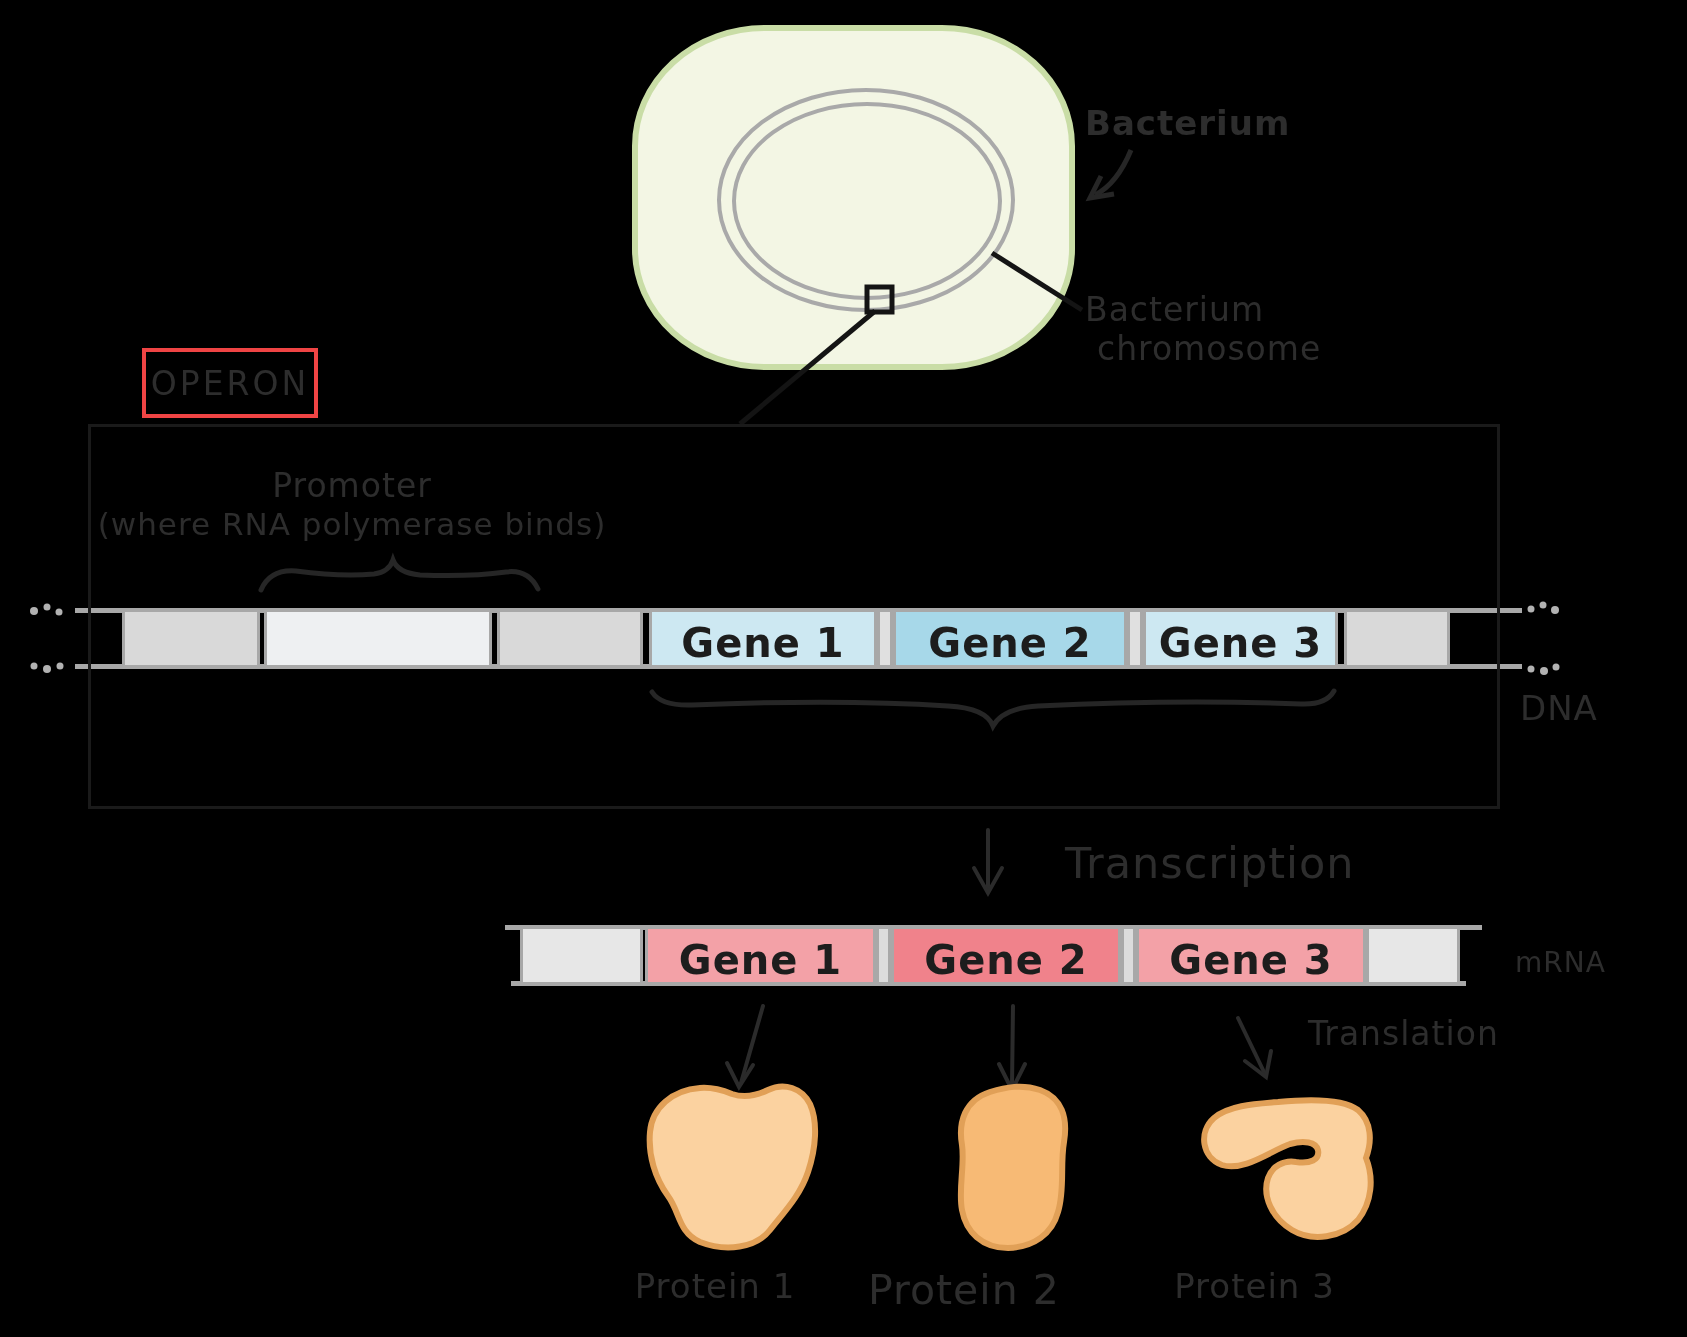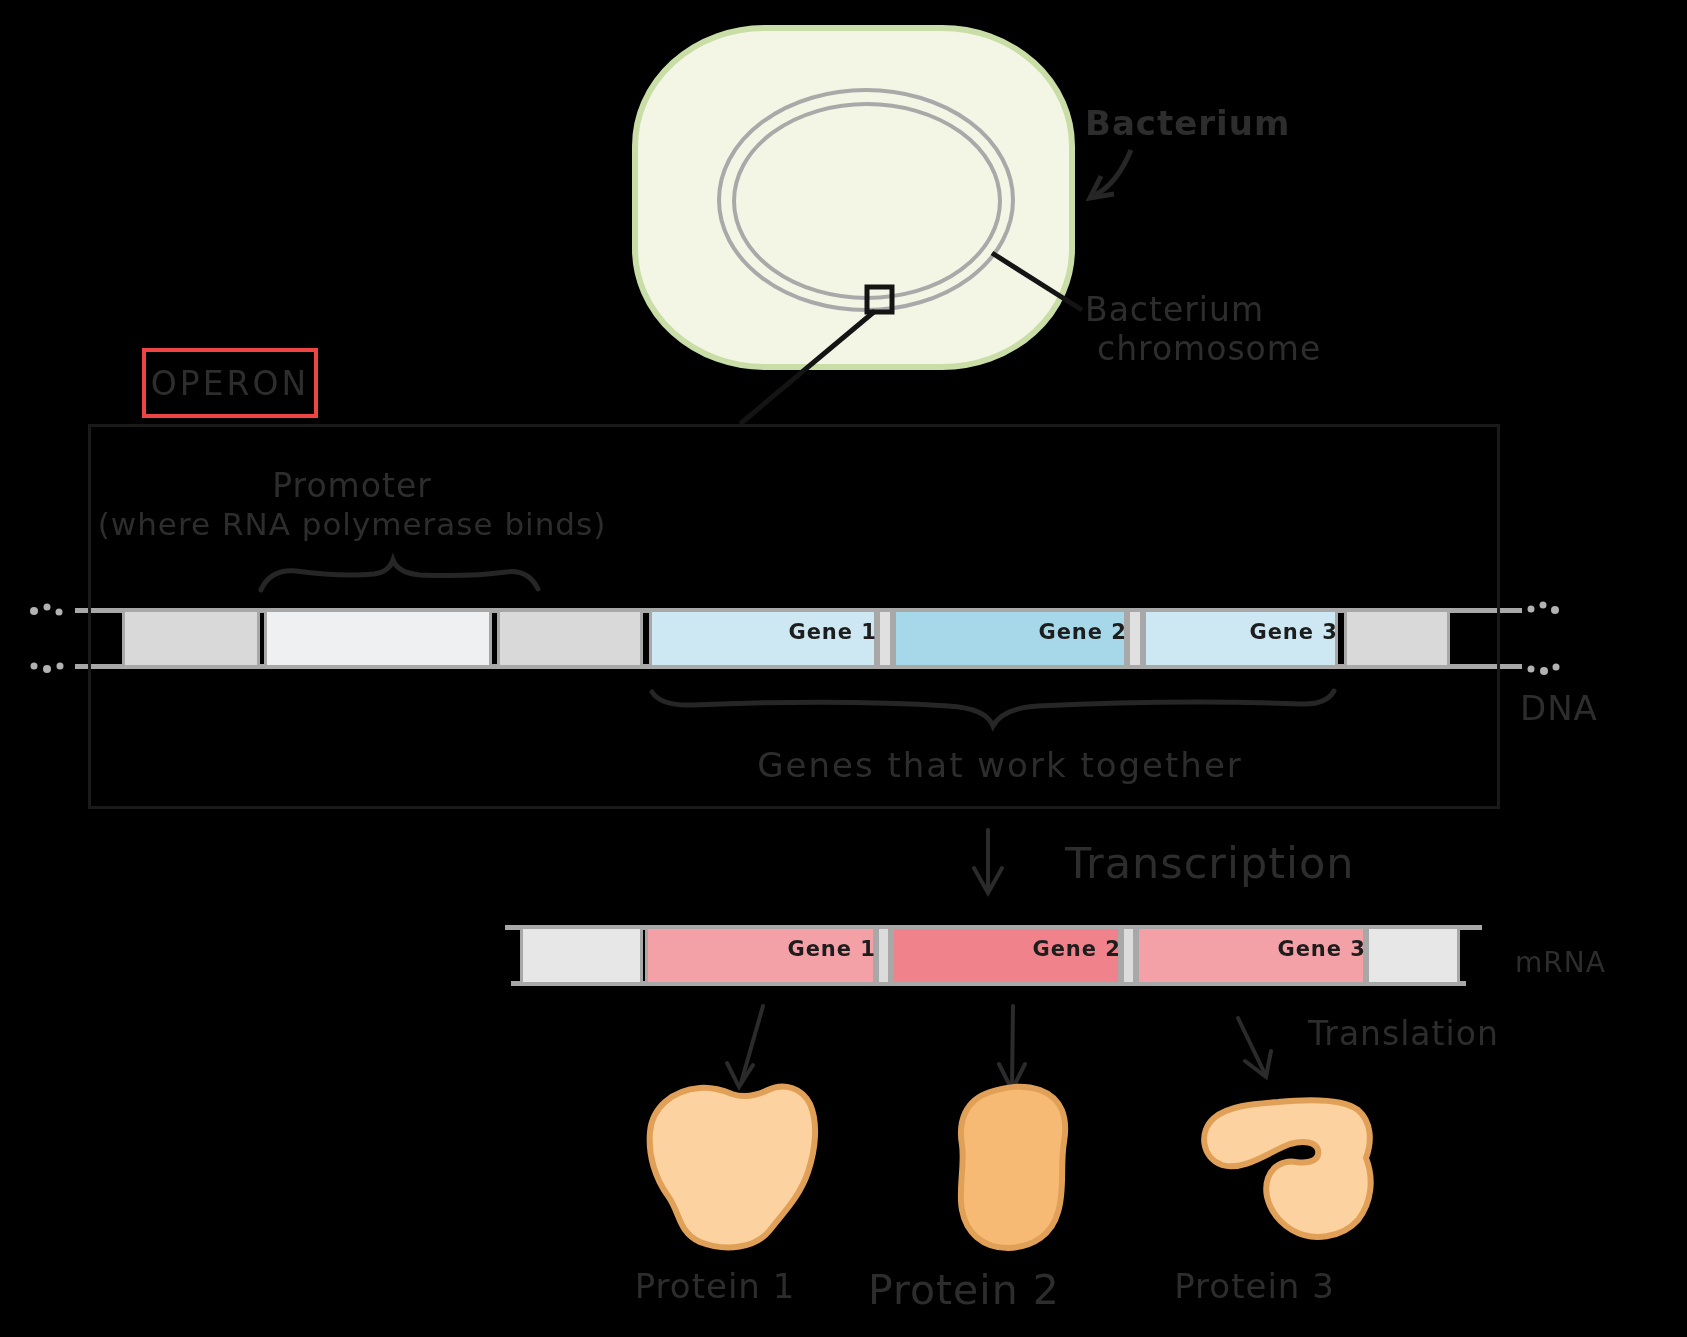--- a/index.html
+++ b/index.html
@@ -11,22 +11,22 @@
   .abs{position:absolute;}
   .label{color:var(--ink); letter-spacing:1px; white-space:nowrap;}
   .center{text-align:center;}
   svg{position:absolute;left:0;top:0;z-index:1;}
   
   .strip-line{position:absolute;height:5px;background:var(--strip-border);z-index:2;}
   .segment{position:absolute;top:612px;height:53px;border-left:3px solid var(--strip-border);
            border-right:3px solid var(--strip-border);z-index:4;}
   .m-segment{position:absolute;top:929px;height:53px;border-left:3px solid var(--strip-border);
            border-right:3px solid var(--strip-border);z-index:4;}
-  .gene-label{position:absolute;z-index:5;font-size:21px;font-weight:600;color:#1d1d1d;
-              letter-spacing:1px;text-align:right;}
+  .gene-label{position:absolute;z-index:5;font-size:40px;font-weight:600;color:#1d1d1d;
+              letter-spacing:1px;text-align:center;}
   .box{position:absolute;border:3px solid var(--line);z-index:3;}
   .operon-tag{position:absolute;left:142px;top:348px;width:168px;height:62px;border:4px solid #ef4444;
               z-index:3;display:flex;align-items:center;justify-content:center;
               font-size:33px;letter-spacing:3px;color:var(--ink);}
 </style>
 </head>
 <body>
 
 <div id="canvas">
 
@@ -129,21 +129,20 @@
   <div class="segment" style="left:1127px;width:10px;background:#e0e0e0;"></div>
   <div class="segment" style="left:1143px;width:189px;background:var(--gene-blue-light);"></div>
   <div class="segment" style="left:1344px;width:100px;background:var(--dna-gray);"></div>
 
   <div class="gene-label" style="left:649px;top:620px;width:228px;">Gene 1</div>
   <div class="gene-label" style="left:893px;top:620px;width:234px;">Gene 2</div>
   <div class="gene-label" style="left:1143px;top:620px;width:195px;">Gene 3</div>
 
   <div class="abs label" style="left:1520px;top:688px;font-size:34px;">DNA</div>
 
-  <div class="abs label center" style="left:700px;top:745px;width:600px;font-size:34px;letter-spacing:2px;">Genes that work together</div>
 
   <div class="abs label" style="left:1065px;top:838px;font-size:43px;">Transcription</div>
 
   <div class="strip-line" style="left:505px;top:925px;width:977px;"></div>
   <div class="strip-line" style="left:511px;top:981px;width:955px;"></div>
 
   <div class="m-segment" style="left:520px;width:117px;background:var(--mrna-gray);"></div>
   <div class="m-segment" style="left:645px;width:225px;background:var(--gene-pink-light);"></div>
   <div class="m-segment" style="left:876px;width:9px;background:#dcdcdc;"></div>
   <div class="m-segment" style="left:891px;width:224px;background:var(--gene-pink-dark);"></div>

